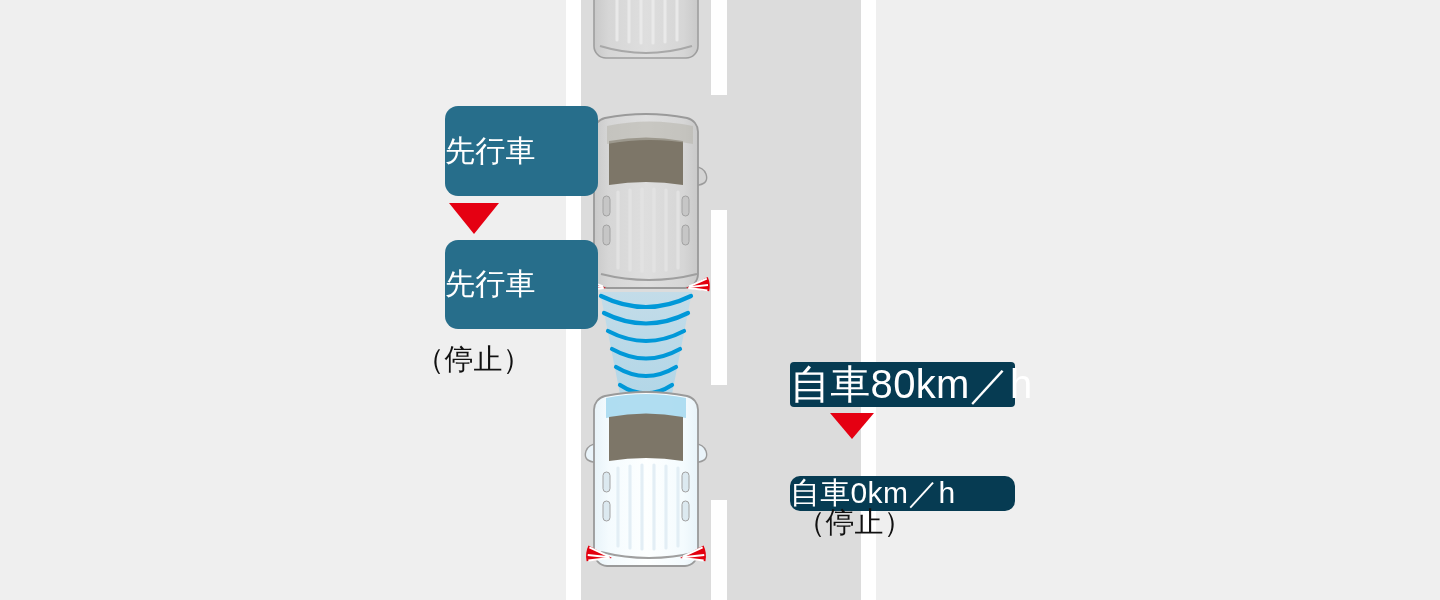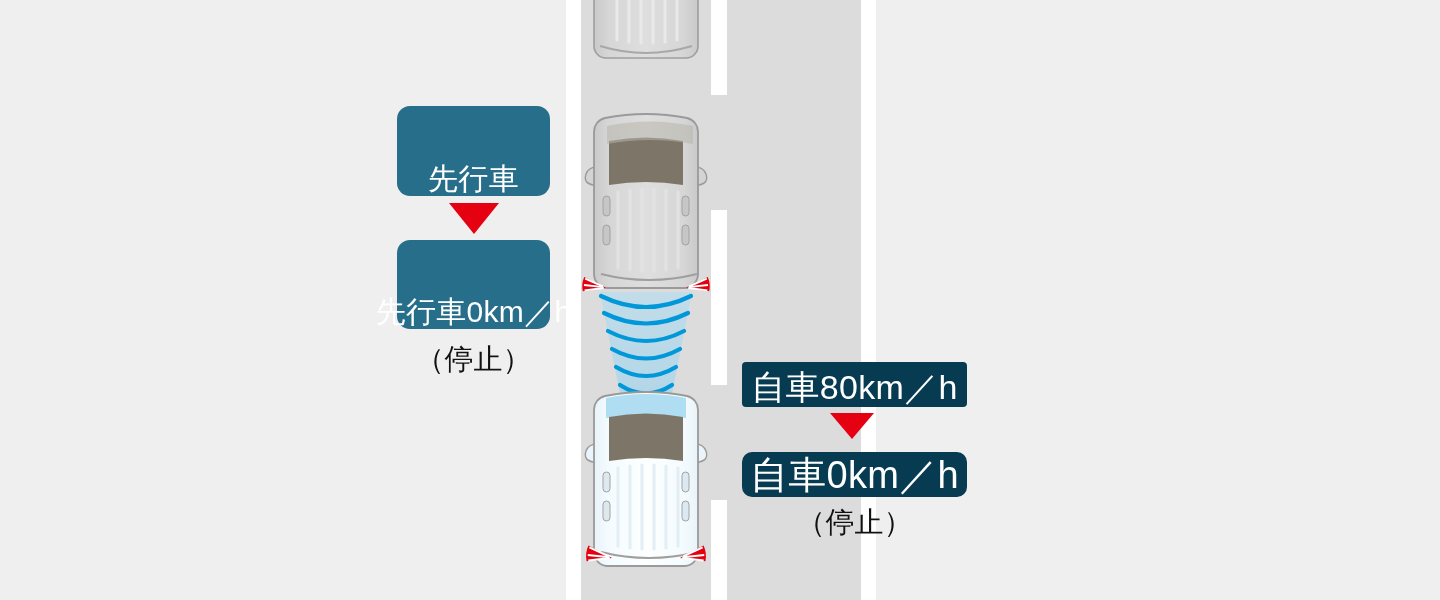--- a/index.html
+++ b/index.html
@@ -51,29 +51,30 @@
   
   .vehicle {
     position: absolute;
     left: 0; top: 0;
   }
 
   
   .label-box {
     position: absolute;
     display: flex;
-    flex-direction: row;
-    align-items: flex-end;
+    flex-direction: column;
+    align-items: flex-start;
     justify-content: center;
     border-radius: 12px;
     color: #ffffff;
     text-align: center;
     line-height: 1.14;
     letter-spacing: 0.3px;
     white-space: nowrap;
+    margin-left: 48px;
   }
 
   .label-box.teal { background: #276e8b; }
   .label-box.navy { background: #063b52; }
 
   .label-box .ln { display: block; }
 
   
   #lead-label-before {
     left: 397px; top: 106px;
@@ -94,27 +95,27 @@
     text-align: center;
     font-size: 29px;
     color: #111111;
     white-space: nowrap;
   }
 
   
   #ego-label-before {
     left: 742px; top: 362px;
     width: 225px; height: 45px;
-    font-size: 34px;
+    font-size: 40px;
     border-radius: 4px;
   }
   #ego-label-after {
-    left: 742px; top: 452px;
-    width: 225px; height: 45px;
-    font-size: 38px;
+    left: 742px; top: 476px;
+    width: 225px; height: 35px;
+    font-size: 30px;
     border-radius: 10px;
   }
   #ego-stop-note {
     position: absolute;
     left: 742px; top: 503px;
     width: 225px;
     text-align: center;
     font-size: 29px;
     color: #111111;
     white-space: nowrap;
@@ -308,21 +309,20 @@
   </svg>
 
   <div class="label-box teal" id="lead-label-before">
     <span class="ln">先行車</span>
   </div>
 
   <div class="down-arrow" id="lead-arrow"></div>
 
   <div class="label-box teal" id="lead-label-after">
     <span class="ln">先行車</span>
-    <span class="ln">0km／h</span>
   </div>
 
   <div id="lead-stop-note">（停止）</div>
 
   <div class="label-box navy" id="ego-label-before">
     <span class="ln">自車80km／h</span>
   </div>
 
   <div class="down-arrow" id="ego-arrow"></div>
 

